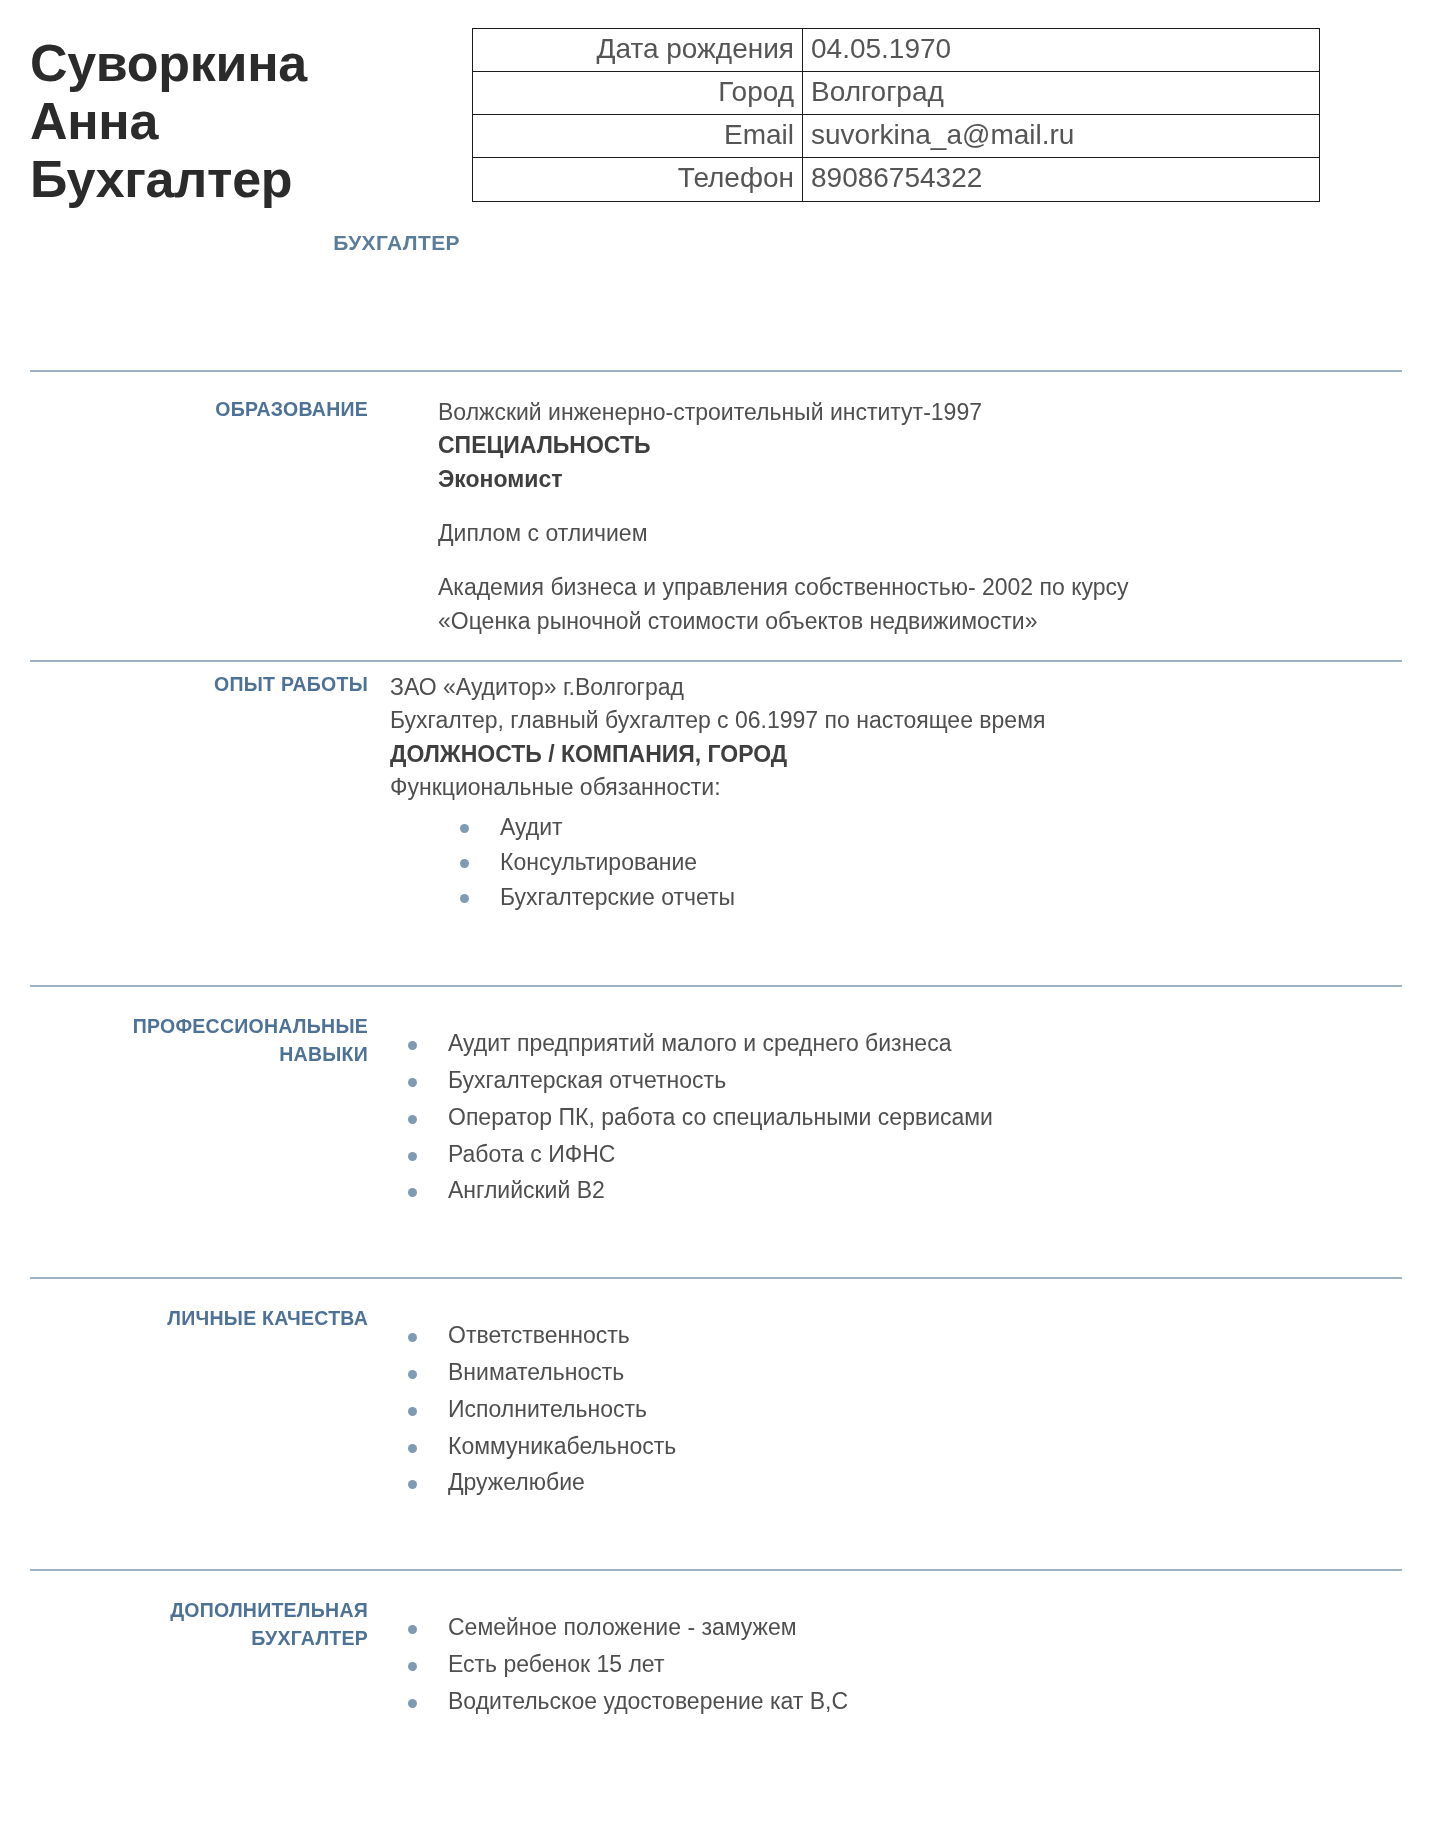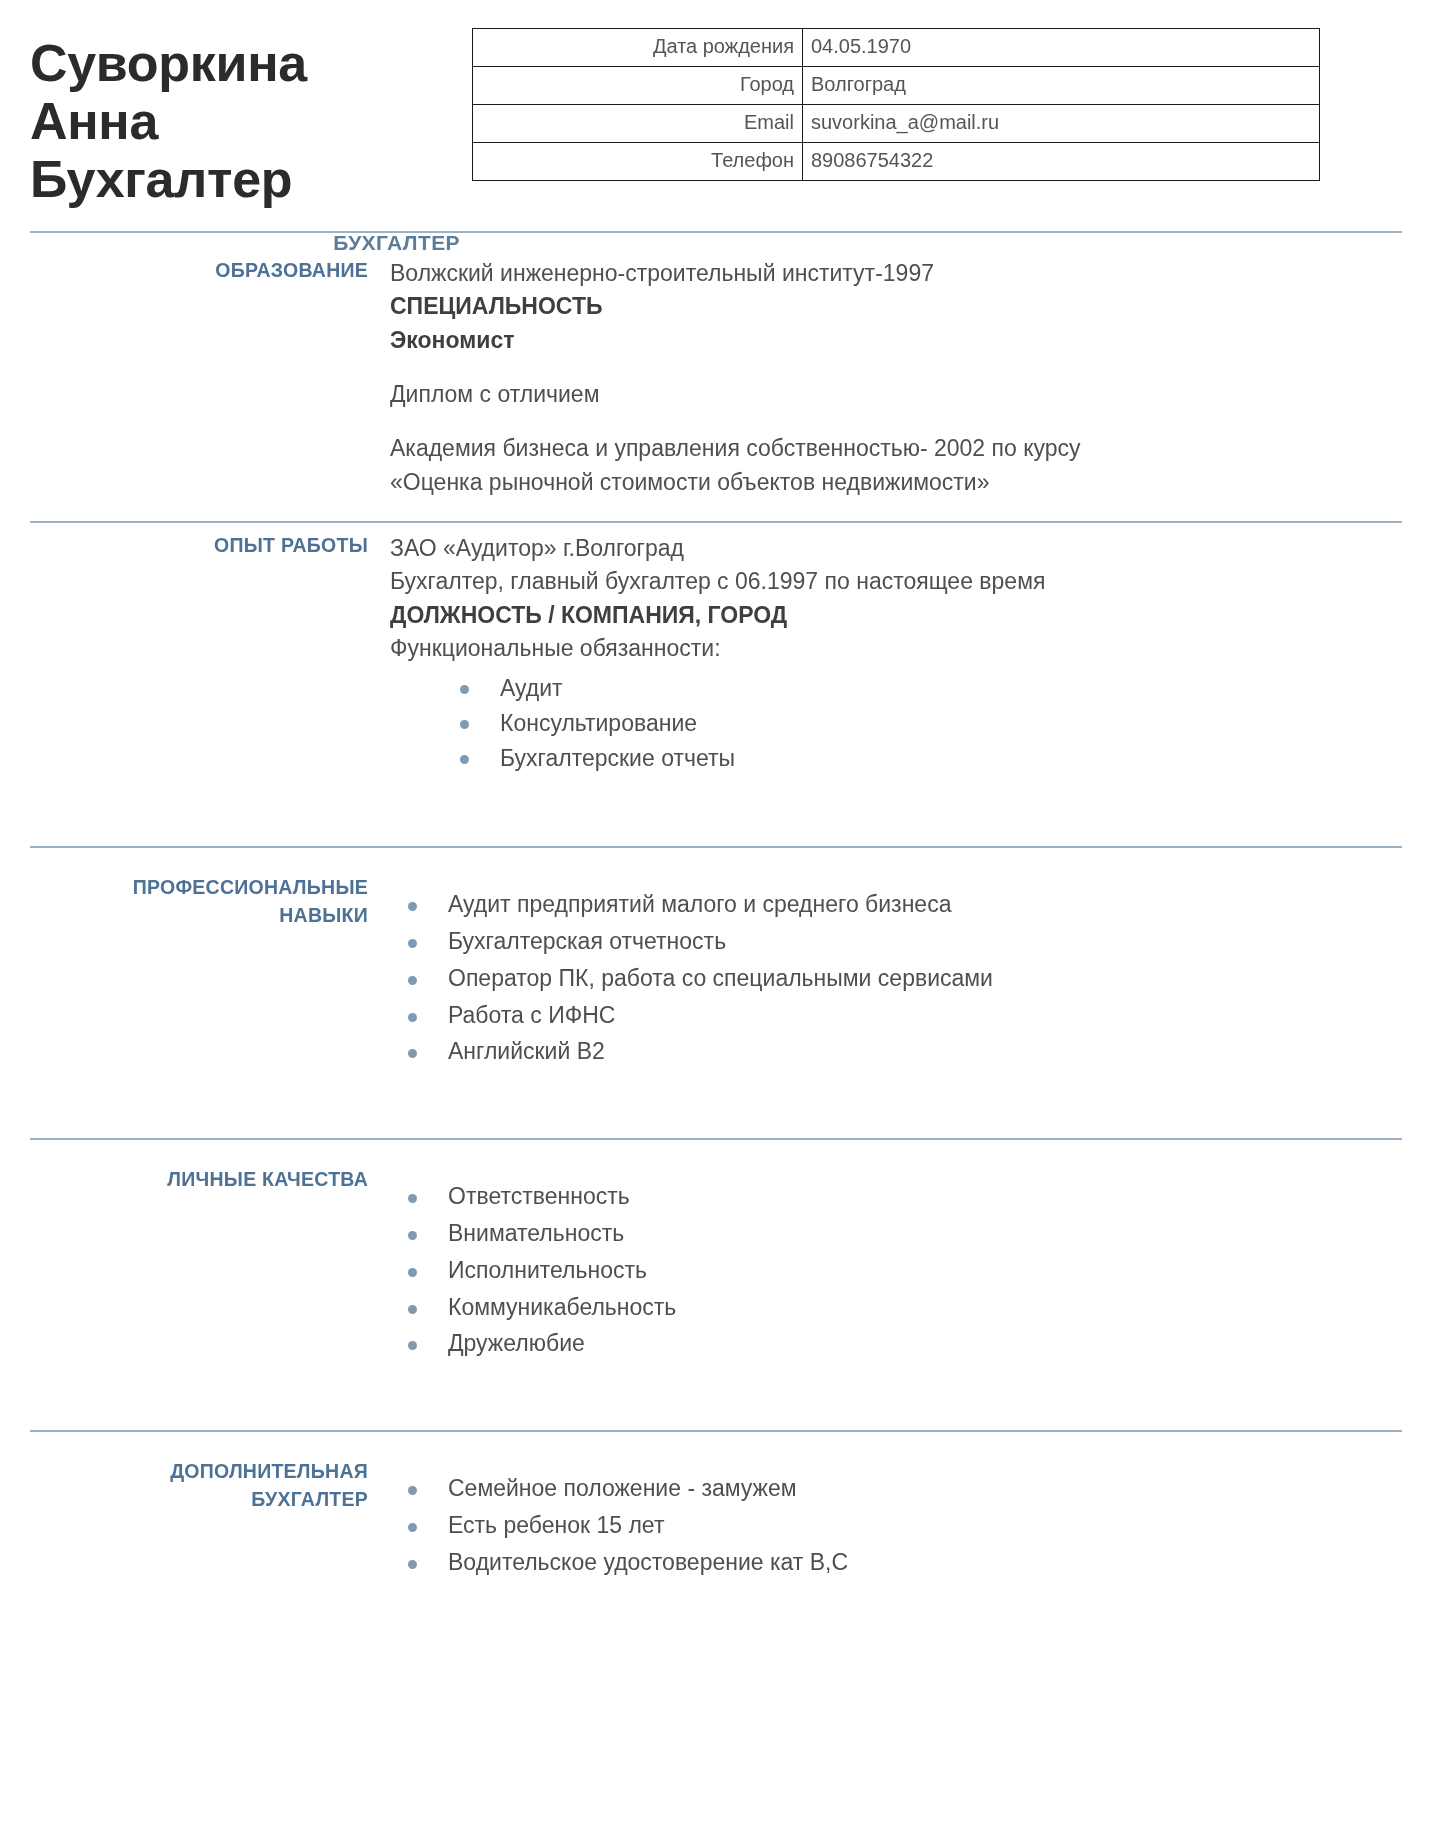--- a/index.html
+++ b/index.html
@@ -23,21 +23,21 @@
     width: 1436px;
     height: 1848px;
     padding: 0;
   }
 
   
   .header {
     display: flex;
     align-items: flex-start;
     padding: 22px 34px 0 30px;
-    height: 231px;
+    height: 370px;
   }
   .identity {
     width: 430px;
     flex: 0 0 430px;
     padding-top: 12px;
   }
   .full-name {
     font-size: 52px;
     line-height: 1.12;
     font-weight: bold;
@@ -63,21 +63,21 @@
     padding-left: 12px;
     padding-top: 6px;
   }
   table.contact-table {
     border-collapse: collapse;
     width: 848px;
     table-layout: fixed;
   }
   table.contact-table td {
     border: 1px solid #1c1c1c;
-    font-size: 20px;
+    font-size: 28px;
     line-height: 1.22;
     color: #555555;
     padding: 3px 8px 5px 8px;
     height: 38px;
     vertical-align: middle;
   }
   td.ct-label {
     width: 330px;
     text-align: right;
     padding-right: 18px;
@@ -115,21 +115,21 @@
     white-space: pre-line;
   }
   .sec-body {
     flex: 1 1 auto;
     min-width: 0;
     font-size: 23px;
     line-height: 1.45;
     color: #4f4f4f;
   }
 
-  .sec-education { padding: 24px 0 22px 0; }
+  .sec-education { padding: 24px 0 22px 0; gap: 48px; }
   .sec-experience { padding: 9px 0 58px 0; }
   .sec-skills { padding: 26px 0 56px 0; }
   .sec-qualities { padding: 26px 0 56px 0; }
   .sec-additional { padding: 26px 0 20px 0; }
 
   .line { margin: 0; }
   .line.bold { font-weight: bold; color: #3f3f3f; }
   .line.gap { margin-top: 21px; }
 
   

